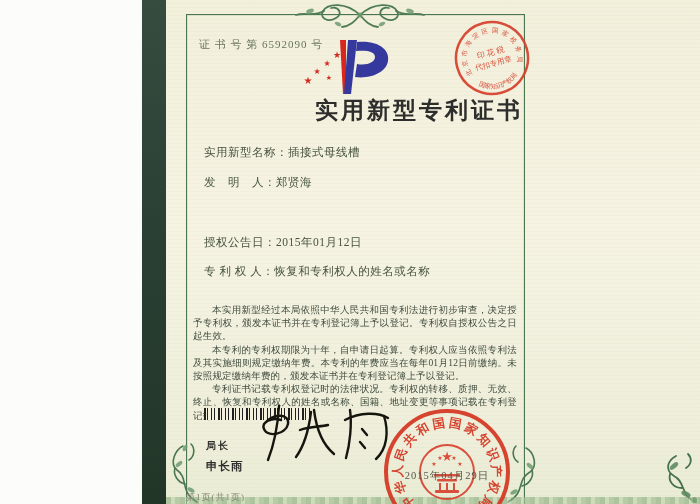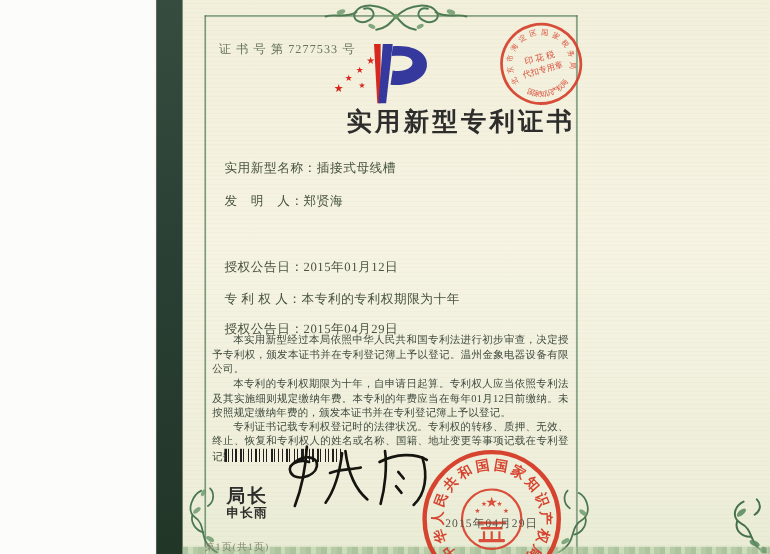--- a/index.html
+++ b/index.html
@@ -43,21 +43,21 @@
     font-size:9.5px;line-height:13.2px;color:#3e4a3c;
     text-align:justify;letter-spacing:.2px;
   }
   .paras p{margin:0;text-indent:2em;}
   .barcode{
     position:absolute;left:204px;top:408px;width:107px;height:12px;
     background:repeating-linear-gradient(90deg,
       #20201e 0 2px,#f3f0dd 2px 3px,#20201e 3px 4px,#f3f0dd 4px 7px,
       #20201e 7px 8px,#f3f0dd 8px 10px,#20201e 10px 11px,#f3f0dd 11px 14px);
   }
-  .director-label{position:absolute;left:206px;top:439px;font-size:17px;font-weight:600;color:#2e2e2c;letter-spacing:2px;}
+  .director-label{position:absolute;left:206px;top:439px;font-size:10px;font-weight:600;color:#2e2e2c;letter-spacing:2px;}
   .director-name{position:absolute;left:206px;top:459px;font-size:11.5px;font-weight:600;color:#2e2e2c;letter-spacing:1px;}
   .signature{position:absolute;left:248px;top:402px;width:150px;height:64px;}
   .seal-big{position:absolute;left:380px;top:403px;width:134px;height:134px;opacity:.94;}
   .seal-date{
     position:absolute;left:378px;top:469px;width:138px;text-align:center;
     font-size:10.5px;color:#56534a;letter-spacing:1px;
   }
   .page-note{
     position:absolute;left:186px;top:491px;width:337px;text-align:left;
     font-size:9px;color:#82866f;letter-spacing:1px;
@@ -91,45 +91,44 @@
     </g>
     <g fill="#6f9b6f" opacity=".85">
       <ellipse cx="30" cy="11" rx="4" ry="2.2" transform="rotate(-20 30 11)"></ellipse>
       <ellipse cx="130" cy="11" rx="4" ry="2.2" transform="rotate(20 130 11)"></ellipse>
       <ellipse cx="58" cy="24" rx="3.4" ry="1.8" transform="rotate(25 58 24)"></ellipse>
       <ellipse cx="102" cy="24" rx="3.4" ry="1.8" transform="rotate(-25 102 24)"></ellipse>
       <circle cx="80" cy="15" r="2.6"></circle>
     </g>
   </svg>
 
-  <div class="certno">证 书 号 第 7277533 号</div>
+  <div class="certno">证 书 号 第 6592090 号</div>
 
   <svg class="logo" viewBox="0 0 90 56">
     <polygon points="40,2 46,2 46,56 43,56" fill="#d6281e"></polygon>
     <polygon points="48,2 57,2 51,56 44,56" fill="#35389c"></polygon>
     <path d="M57,4 C80,2 90,13 88,23 C86,35 70,41 55,39 L57,26 C67,28 75,24 75,19 C75,13 66,12 56,13 Z" fill="#35389c"></path>
     <g fill="#d6281e" font-family="DejaVu Sans,sans-serif" text-anchor="middle">
       <text x="37" y="20" font-size="9">★</text>
       <text x="27" y="28" font-size="8">★</text>
       <text x="17" y="36" font-size="8">★</text>
       <text x="8" y="46" font-size="10">★</text>
       <text x="29" y="42" font-size="7">★</text>
     </g>
   </svg>
 
   <div class="title">实用新型专利证书</div>
 
   <div class="field" style="top:175px"><span>发　明　人：</span><span>郑贤海</span></div>
   <div class="field" style="top:145px"><span>实用新型名称：</span><span>插接式母线槽</span></div>
   <div class="field" style="top:235px"><span>授权公告日：</span><span>2015年01月12日</span></div>
-  <div class="field" style="top:264px"><span>专 利 权 人：</span><span>本专利的专利权期限为十年</span></div>
-  <div class="field" style="top:292px"><span>授权公告日：</span><span>2015年04月29日</span></div>
+  <div class="field" style="top:264px"><span>专 利 权 人：</span><span>恢复和专利权人的姓名或名称</span></div>
 
   <div class="paras">
-    <p>本实用新型经过本局依照中华人民共和国专利法进行初步审查，决定授予专利权，颁发本证书并在专利登记簿上予以登记。温州金象电器设备有限公司。</p>
+    <p>本实用新型经过本局依照中华人民共和国专利法进行初步审查，决定授予专利权，颁发本证书并在专利登记簿上予以登记。专利权自授权公告之日起生效。</p>
     <p>本专利的专利权期限为十年，自申请日起算。专利权人应当依照专利法及其实施细则规定缴纳年费。本专利的年费应当在每年01月12日前缴纳。未按照规定缴纳年费的，颁发本证书并在专利登记簿上予以登记。</p>
     <p>专利证书记载专利权登记时的法律状况。专利权的转移、质押、无效、终止、恢复和专利权人的姓名或名称、国籍、地址变更等事项记载在专利登记簿上。</p>
   </div>
 
   <div class="barcode"></div>
 
   <div class="director-label">局长</div>
   <div class="director-name">申长雨</div>
 
   <svg class="signature" viewBox="0 0 150 64">

